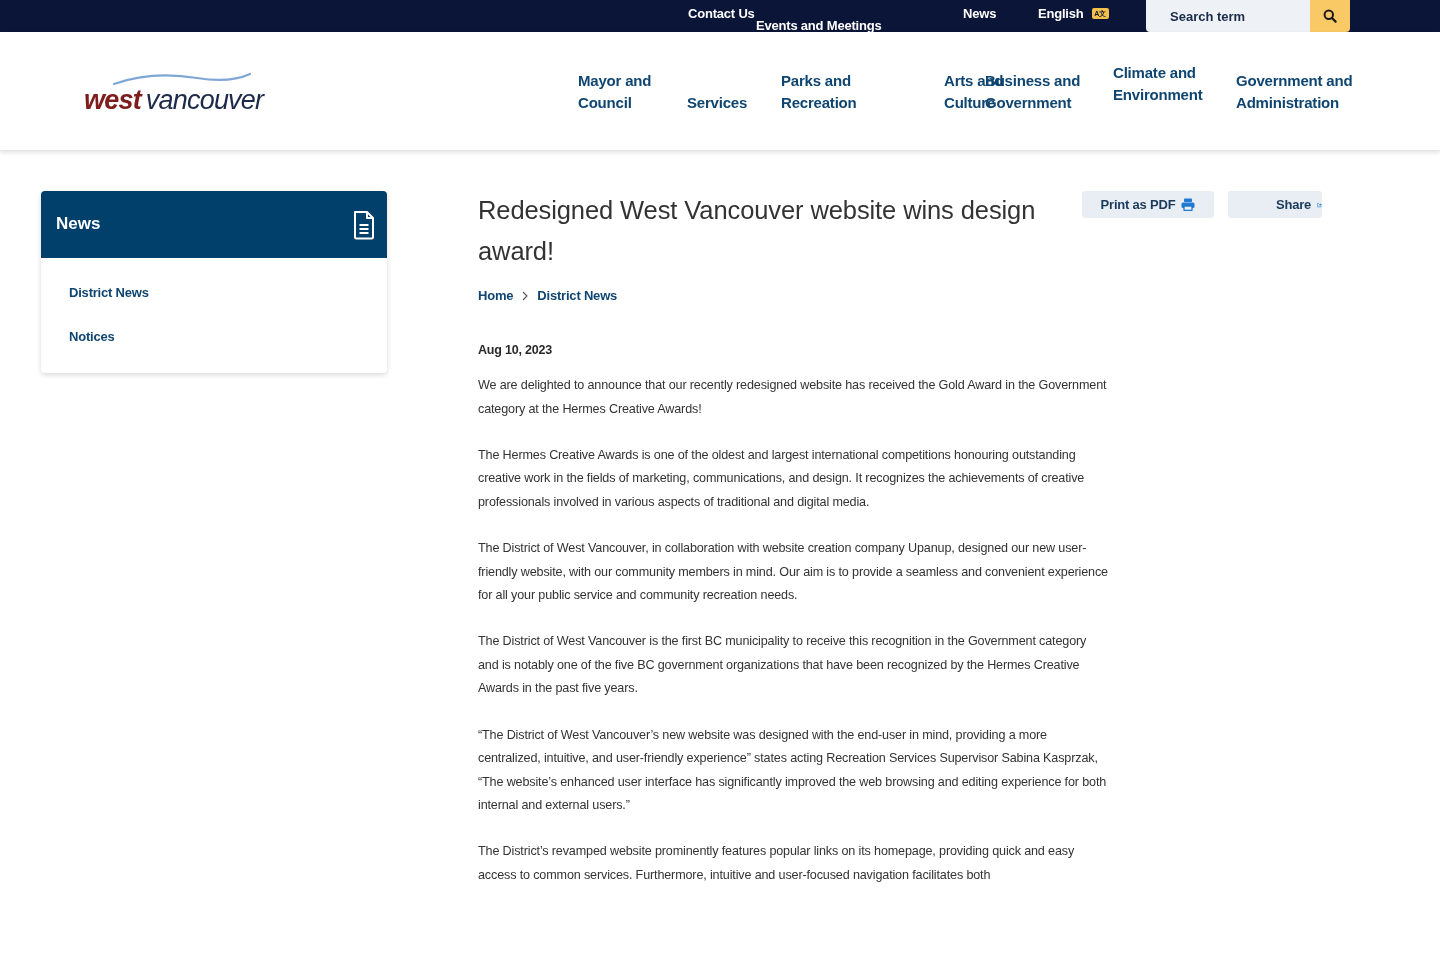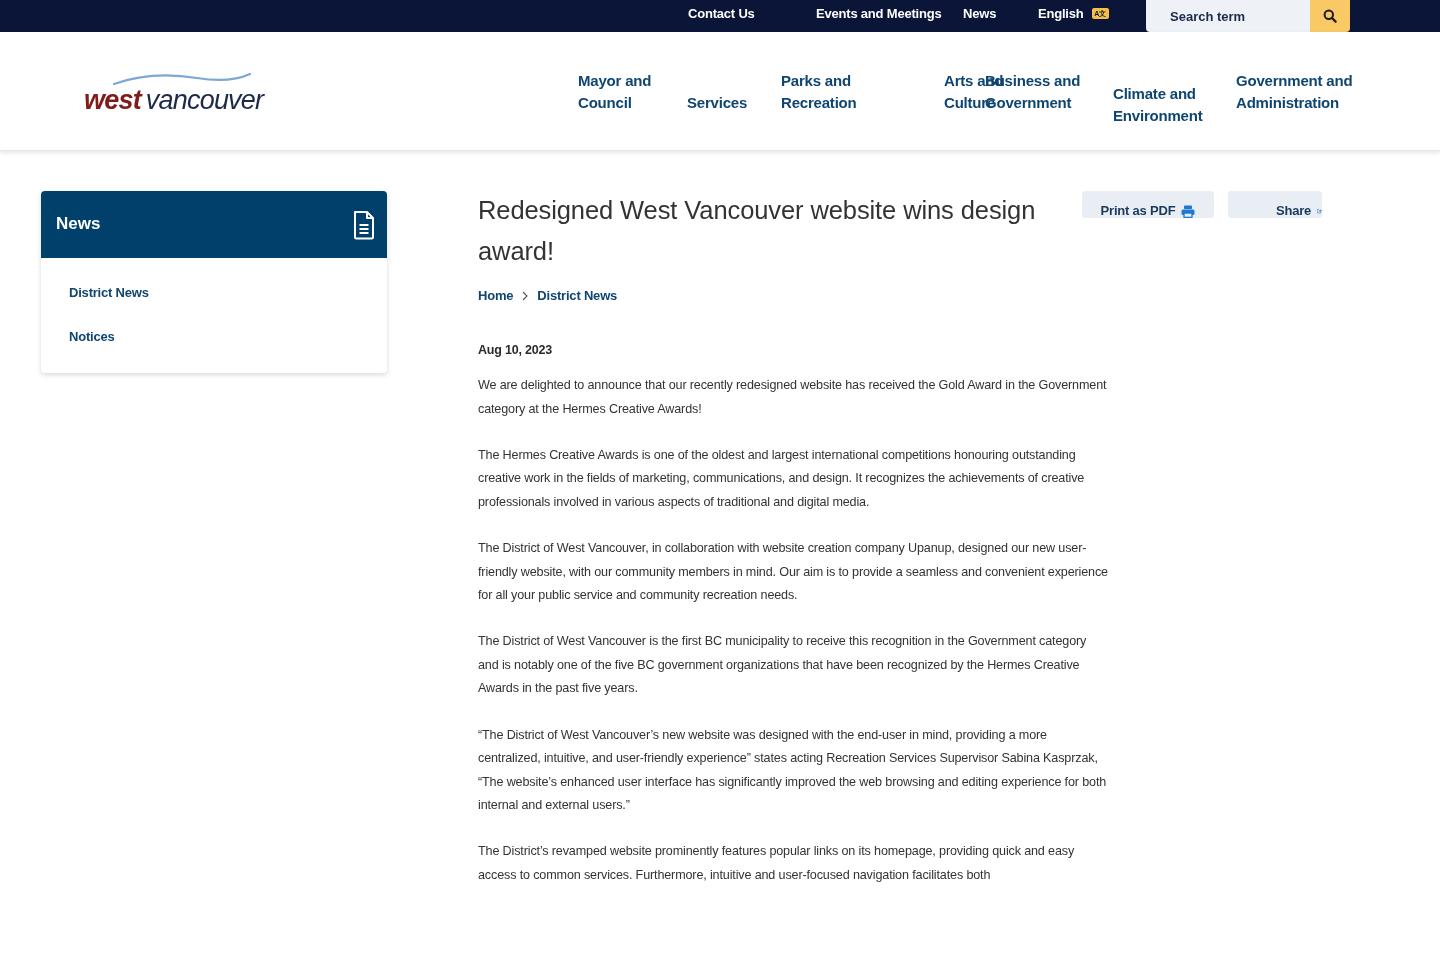--- a/index.html
+++ b/index.html
@@ -84,21 +84,21 @@
     
     .article-title {
       position: absolute; left: 478px; top: 190px; width: 560px;
       font-size: 25.5px; line-height: 41px; color: #333333; font-weight: normal;
       letter-spacing: -0.1px;
     }
     .action-btn {
       position: absolute; top: 191px; height: 27px; background: #e9eef4;
       border: none; border-radius: 3px; color: #1a3a5c; font-size: 13px; font-weight: bold;
       font-family: "Liberation Sans", sans-serif; cursor: pointer;
-      display: flex; align-items: flex-end; justify-content: center; gap: 6px;
+      display: flex; align-items: center; justify-content: center; gap: 6px;
       letter-spacing: -0.2px;
     }
     .breadcrumb {
       position: absolute; left: 478px; top: 288px; font-size: 13px; font-weight: bold;
       color: #0f4571; display: flex; align-items: center; letter-spacing: -0.2px;
     }
     .breadcrumb a { color: #0f4571; text-decoration: none; cursor: pointer; }
     .breadcrumb .sep { margin: 0 8px; display: inline-block; width: 8px; height: 10px; }
 
     .article-date {
@@ -110,21 +110,21 @@
       font-size: 12.6px; line-height: 23.6px; color: #333;
       letter-spacing: -0.15px;
     }
     .article-body p { margin-bottom: 22.5px; }
   </style>
 </head>
 <body>
 
 <div class="utility-bar">
   <a class="util-link" style="left:688px;">Contact Us</a>
-  <a class="util-link" style="left:816px;">Events and Meetings</a>
+  <a class="util-link" style="left:756px;margin-top:12px;">Events and Meetings</a>
   <a class="util-link" style="left:963px;">News</a>
   <a class="util-link" style="left:1038px;">
     <span>English</span><span class="util-lang-icon">A文</span>
   </a>
   <div class="search-box">
     <input class="search-input" type="text" placeholder="Search term" style="">
   </div>
   <button class="search-btn">
     <svg width="14" height="14" viewBox="0 0 14 14">
       <circle cx="5.8" cy="5.8" r="4.2" fill="none" stroke="#1a1a1a" stroke-width="2"></circle>
@@ -153,21 +153,21 @@
       <div>Recreation</div>
   </a>
   <a class="nav-item" style="left:944px; top:38px;">
     <div>Arts and</div>
       <div>Culture</div>
   </a>
   <a class="nav-item" style="left:985px; top:38px;">
     <div>Business and</div>
       <div>Government</div>
   </a>
-  <a class="nav-item" style="left:1113px; top:51px;">
+  <a class="nav-item" style="left:1113px; top:30px;">
     <div>Climate and</div>
       <div>Environment</div>
   </a>
   <a class="nav-item" style="left:1236px; top:38px;">
     <div>Government and</div>
       <div>Administration</div>
   </a>
 </div>
 
 <aside class="sidebar">

